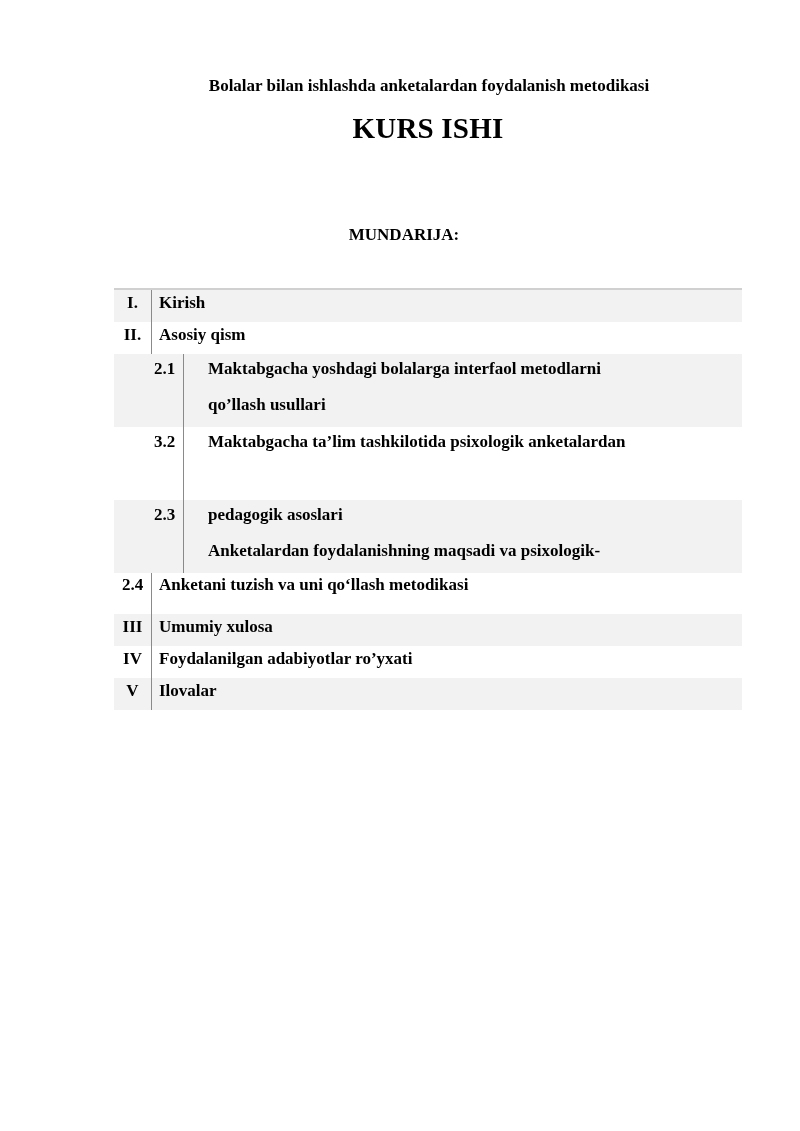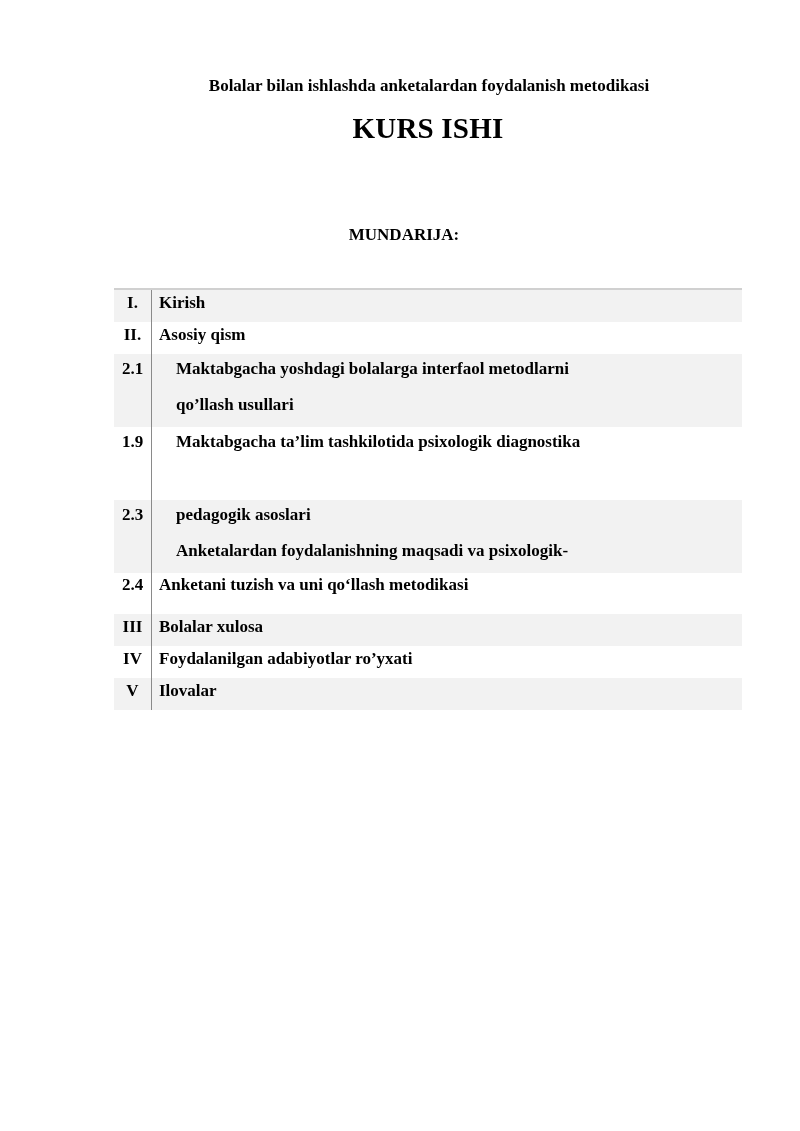--- a/index.html
+++ b/index.html
@@ -77,21 +77,21 @@
     .toc-text.justify {
       width: 490px;
       flex: 0 0 497px;
       text-align: justify;
       text-align-last: left;
       line-height: 36px;
     }
     .r-single { height: 32px; line-height: 24px; }
     .r-single .toc-num, .r-single .toc-text { line-height: 24px; padding-top: 1px; }
     .r-double { height: 73px; }
-    .r-double .toc-num { line-height: 24px; padding-top: 3px; }
+    .r-double .toc-num { line-height: 24px; padding-top: 3px; margin-left: 32px; }
     .r-double .toc-text { line-height: 36px; margin-top: -3px; margin-left: 17px; }
     .r-mid { height: 41px; }
     .r-mid .toc-num, .r-mid .toc-text { line-height: 24px; padding-top: 0px; }
   </style>
 </head>
 <body>
 
 <div class="subtitle">Bolalar bilan ishlashda anketalardan foydalanish metodikasi</div>
 <div class="title">KURS ISHI</div>
 <div class="toc-heading">MUNDARIJA:</div>
@@ -110,43 +110,43 @@
 
   <div class="toc-row shaded r-double">
     <div class="toc-num">2.1</div>
     <div class="toc-text justify">
       <div>Maktabgacha yoshdagi bolalarga interfaol metodlarni</div>
       <div style="text-align:center">qo’llash usullari</div>
     </div>
   </div>
 
   <div class="toc-row r-double">
-    <div class="toc-num">1.9</div>
+    <div class="toc-num">3.2</div>
     <div class="toc-text justify">
-      <div>Maktabgacha ta’lim tashkilotida psixologik diagnostika</div>
+      <div>Maktabgacha ta’lim tashkilotida psixologik anketalardan</div>
     </div>
   </div>
 
   <div class="toc-row shaded r-double">
     <div class="toc-num">2.3</div>
     <div class="toc-text justify">
       <div style="text-align:left">pedagogik asoslari</div>
       <div>Anketalardan foydalanishning maqsadi va psixologik-</div>
     </div>
   </div>
 
   <div class="toc-row r-mid">
     <div class="toc-num">2.4</div>
     <div class="toc-text">Anketani tuzish va uni qo‘llash metodikasi</div>
   </div>
 
 
   <div class="toc-row shaded r-single">
     <div class="toc-num">III</div>
-    <div class="toc-text">Bolalar xulosa</div>
+    <div class="toc-text">Umumiy xulosa</div>
   </div>
 
   <div class="toc-row r-single">
     <div class="toc-num">IV</div>
     <div class="toc-text">Foydalanilgan adabiyotlar ro’yxati</div>
   </div>
 
   <div class="toc-row shaded r-single">
     <div class="toc-num">V</div>
     <div class="toc-text">Ilovalar</div>

